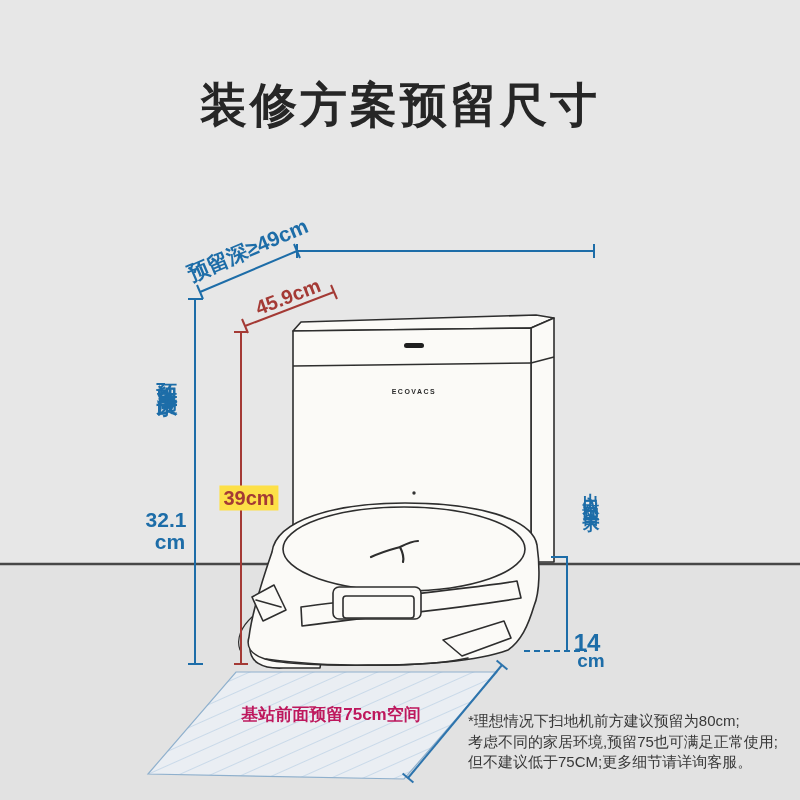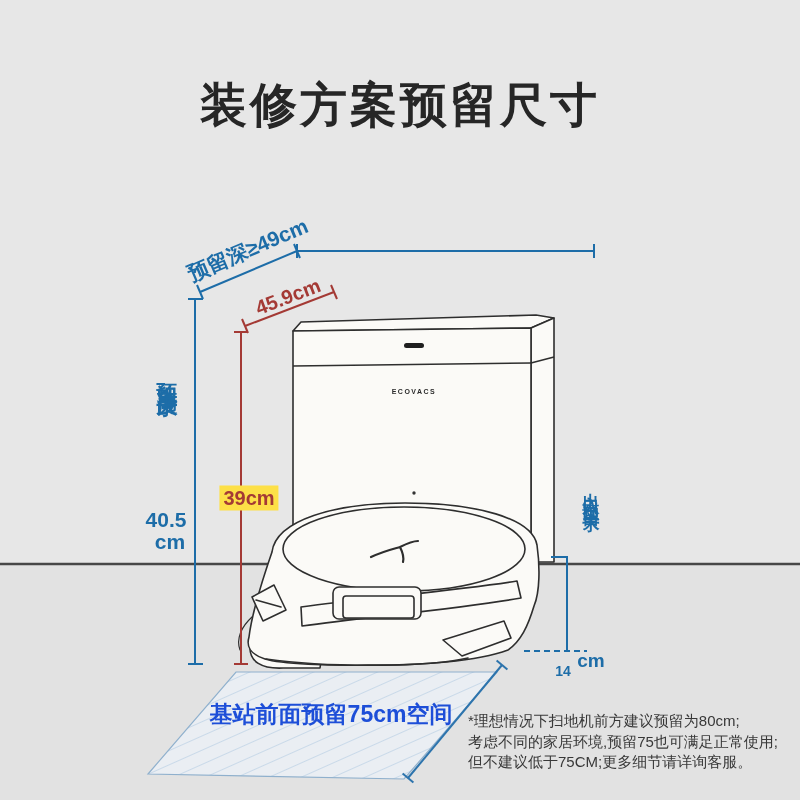--- a/index.html
+++ b/index.html
@@ -28,23 +28,23 @@
   #dock-width-label{left:288px;top:297px;font-size:20px;
     transform:translate(-50%,-50%) rotate(-21deg);}
   #dock-height-label{left:249px;top:498px;font-size:20px;
     transform:translate(-50%,-50%);background:#fde047;padding:1px 4px;}
   #height-text{left:167px;top:366px;font-size:21px;
     transform:translateX(-50%);}
   #height-value{left:166px;top:508px;font-size:21px;transform:translateX(-50%);}
   #height-unit{left:170px;top:530px;font-size:21px;transform:translateX(-50%);}
   #entrance-text{left:591px;top:479px;font-size:17px;letter-spacing:4px;
     transform:translateX(-50%);}
-  #entrance-value{left:563px;top:629px;font-size:14px;transform:translateX(-50%);margin-top:34px;}
+  #entrance-value{left:587px;top:629px;font-size:24px;transform:translateX(-50%);}
   #entrance-unit{left:591px;top:650px;font-size:19px;transform:translateX(-50%);}
-  #front-space-label{left:331px;top:714px;font-size:23px;color:#1d4ed8;
+  #front-space-label{left:331px;top:714px;font-size:17px;color:#be185d;
     font-weight:700;transform:translate(-50%,-50%);}
   #brand-logo{left:414px;top:391px;font-size:7px;font-weight:700;
     letter-spacing:1.5px;color:#2b2b2b;transform:translate(-50%,-50%);}
   #footnote{left:468px;top:711px;width:340px;font-size:15px;line-height:20.5px;
     color:#383838;}
   #footnote span{display:block;white-space:nowrap;}
 </style>
 </head>
 <body>
 
@@ -130,21 +130,21 @@
 </svg>
 
 <div class="label" id="page-title">装修方案预留尺寸</div>
 
 <div class="label blue" id="depth-label">预留深≥49cm</div>
 
 <div class="label red" id="dock-width-label">45.9cm</div>
 <div class="label red" id="dock-height-label">39cm</div>
 
 <div class="label blue vtext" id="height-text">预留高度大于</div>
-<div class="label blue" id="height-value">40.5</div>
+<div class="label blue" id="height-value">32.1</div>
 <div class="label blue" id="height-unit">cm</div>
 
 <div class="label blue vtext" id="entrance-text">出入口预留大于</div>
 <div class="label blue" id="entrance-value">14</div>
 <div class="label blue" id="entrance-unit">cm</div>
 
 <div class="label" id="front-space-label">基站前面预留75cm空间</div>
 
 <div class="label" id="brand-logo">ECOVACS</div>
 

